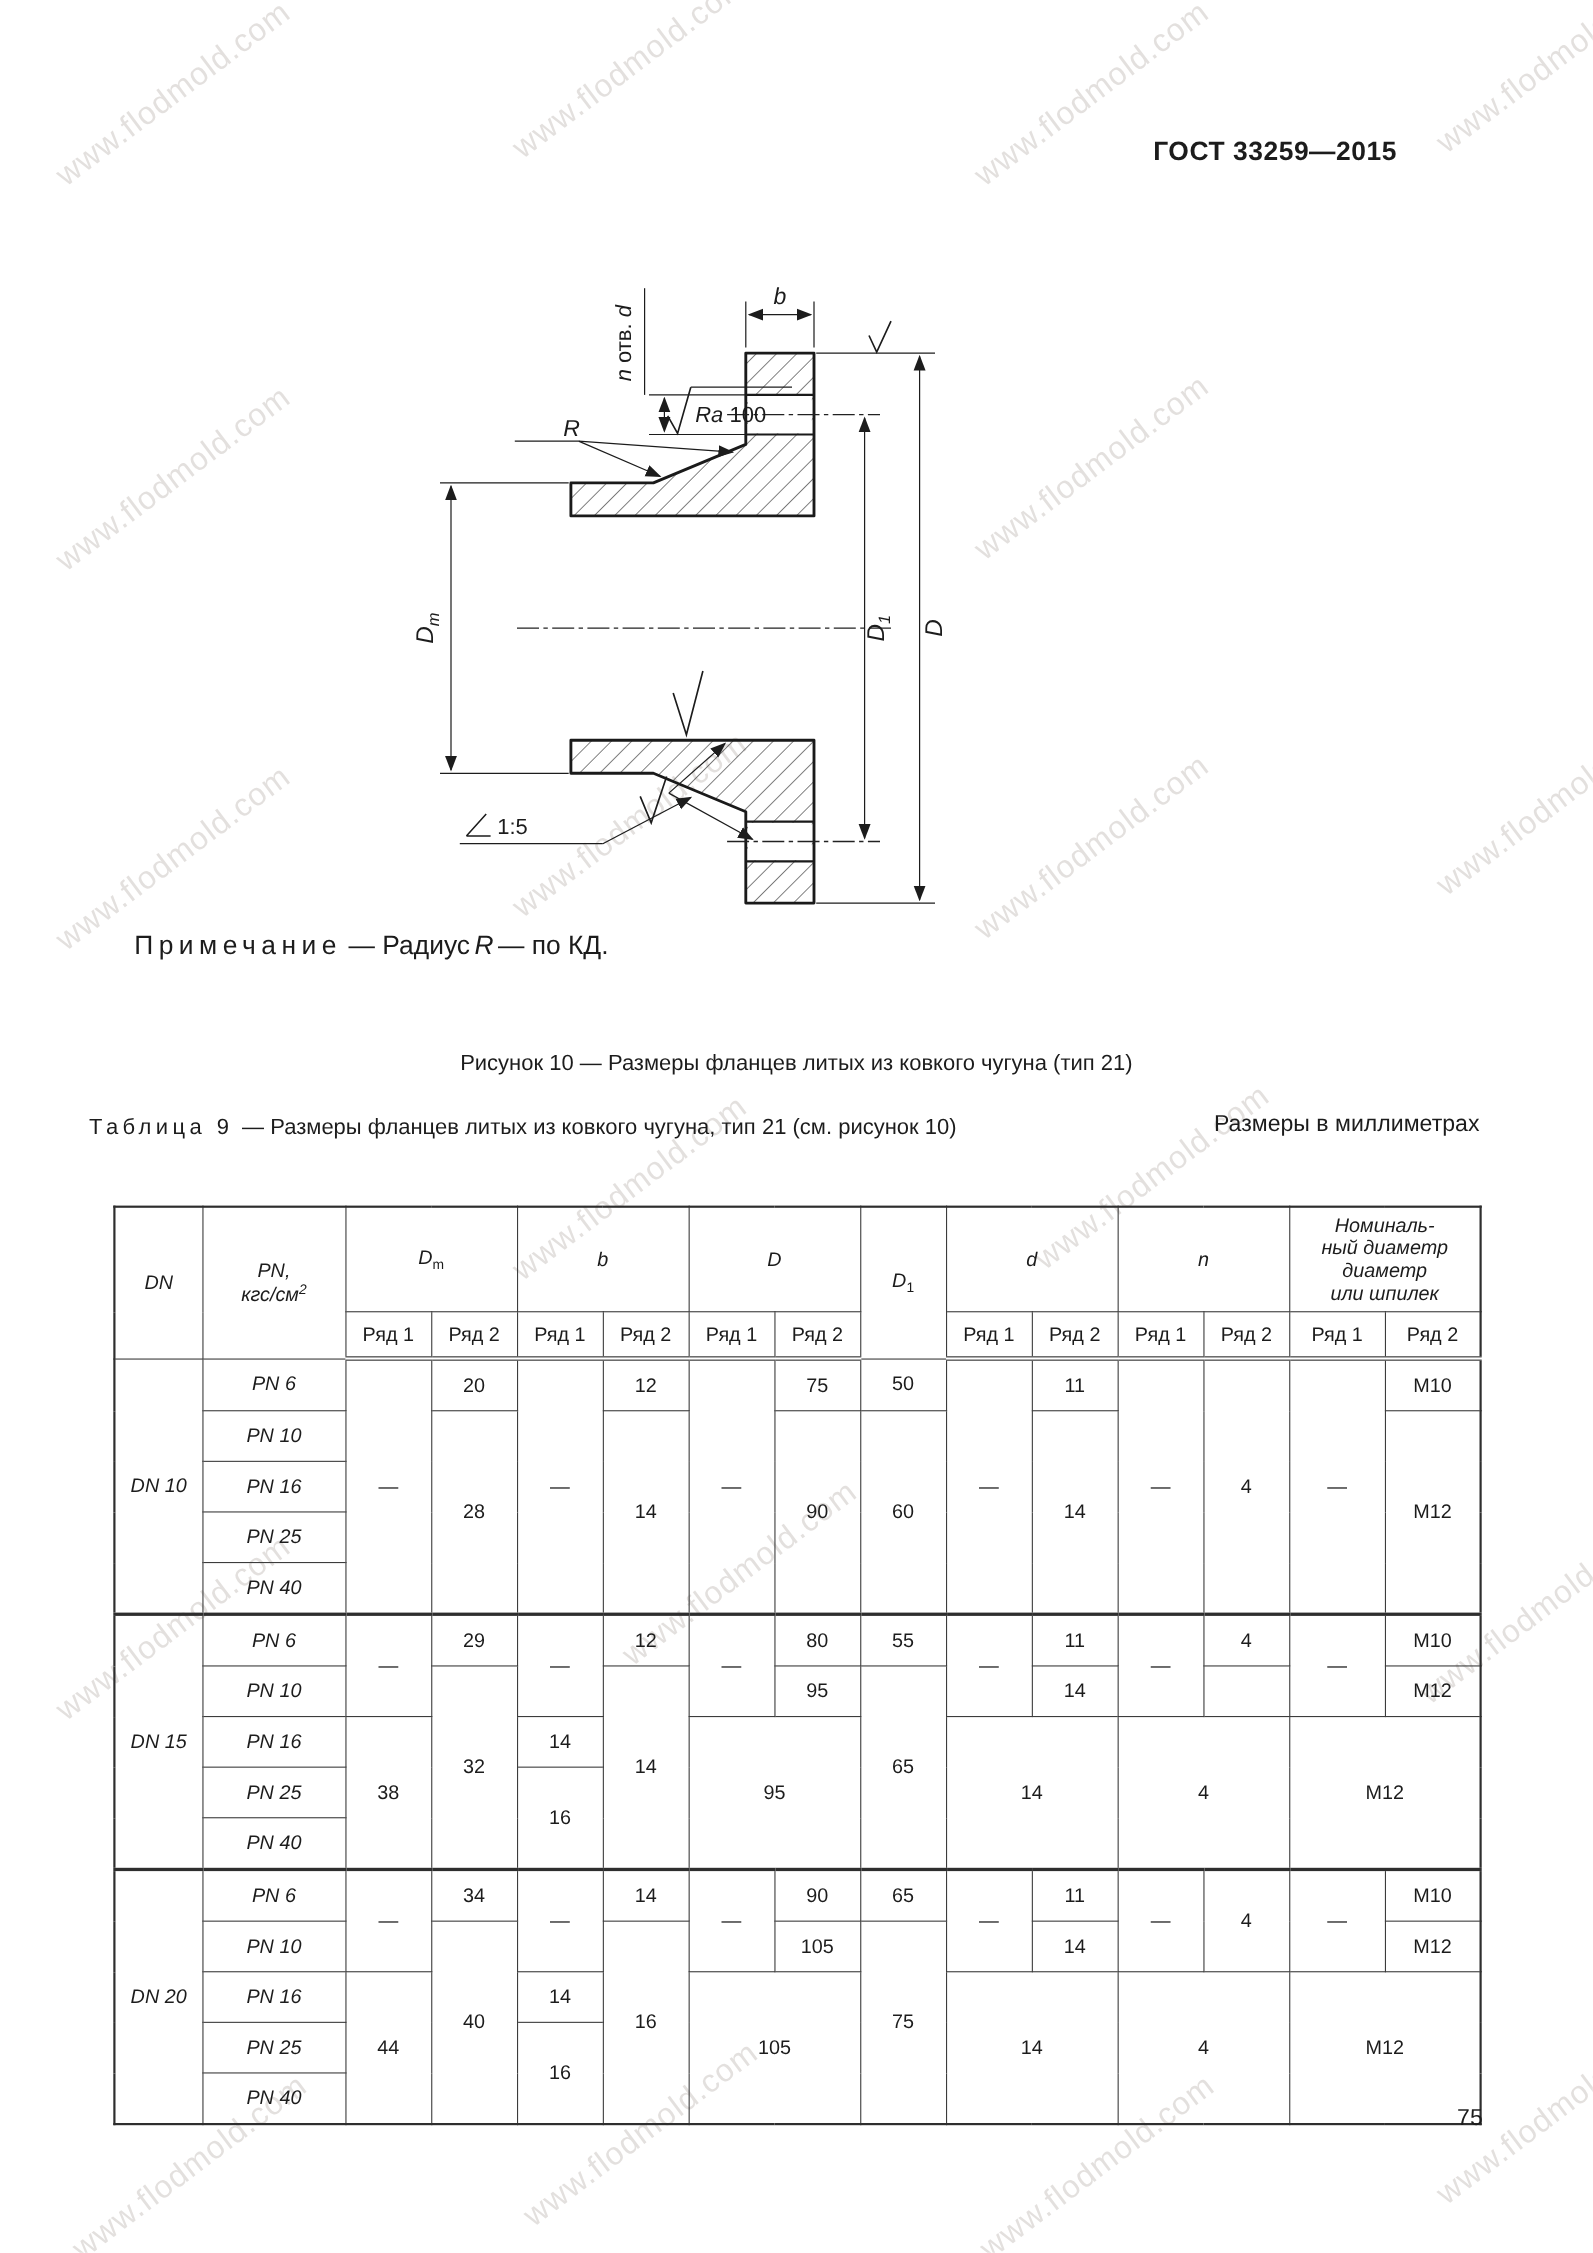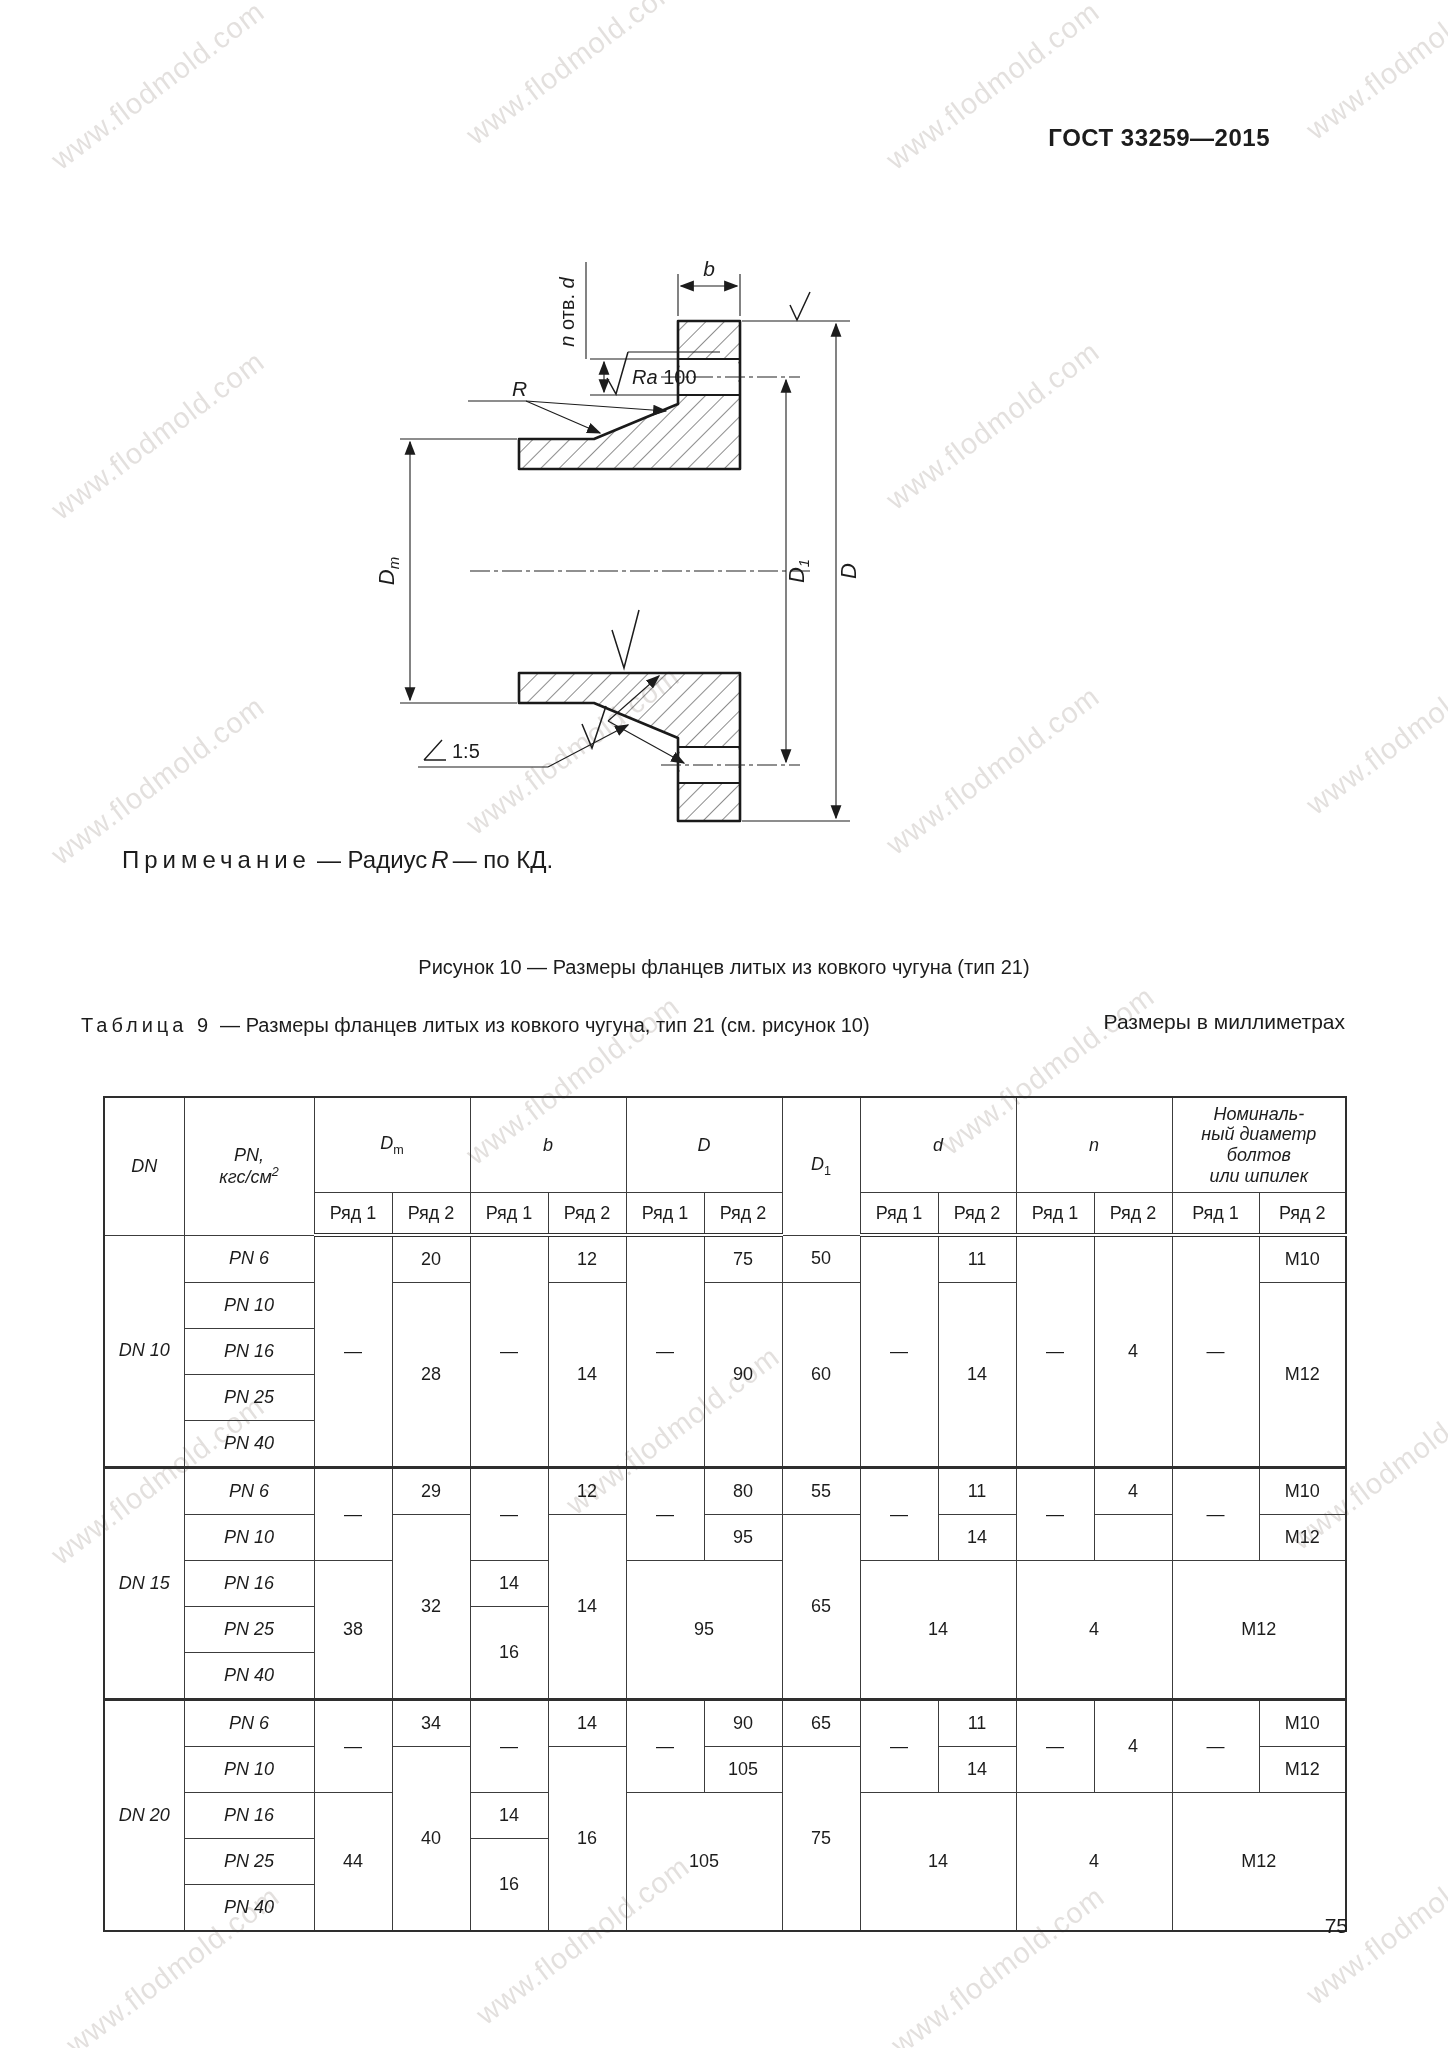--- a/index.html
+++ b/index.html
@@ -230,21 +230,21 @@
     </th>
     <th colspan="2"><i>D</i><sub class="s">m</sub></th>
     <th colspan="2" class="it">b</th>
     <th colspan="2" class="it">D</th>
     <th rowspan="2" class="vspan"><i>D</i><sub class="s">1</sub></th>
     <th colspan="2" class="it">d</th>
     <th colspan="2" class="it">n</th>
     <th colspan="2">
       <span class="hline">Номиналь-</span>
       <span class="hline">ный диаметр</span>
-      <span class="hline">болтов</span>
+      <span class="hline">диаметр</span>
       <span class="hline">или шпилек</span>
     </th>
   </tr>
   <tr class="hrow2">
     <th>Ряд 1</th>
     <th>Ряд 2</th>
     <th>Ряд 1</th>
     <th>Ряд 2</th>
     <th>Ряд 1</th>
     <th>Ряд 2</th>

